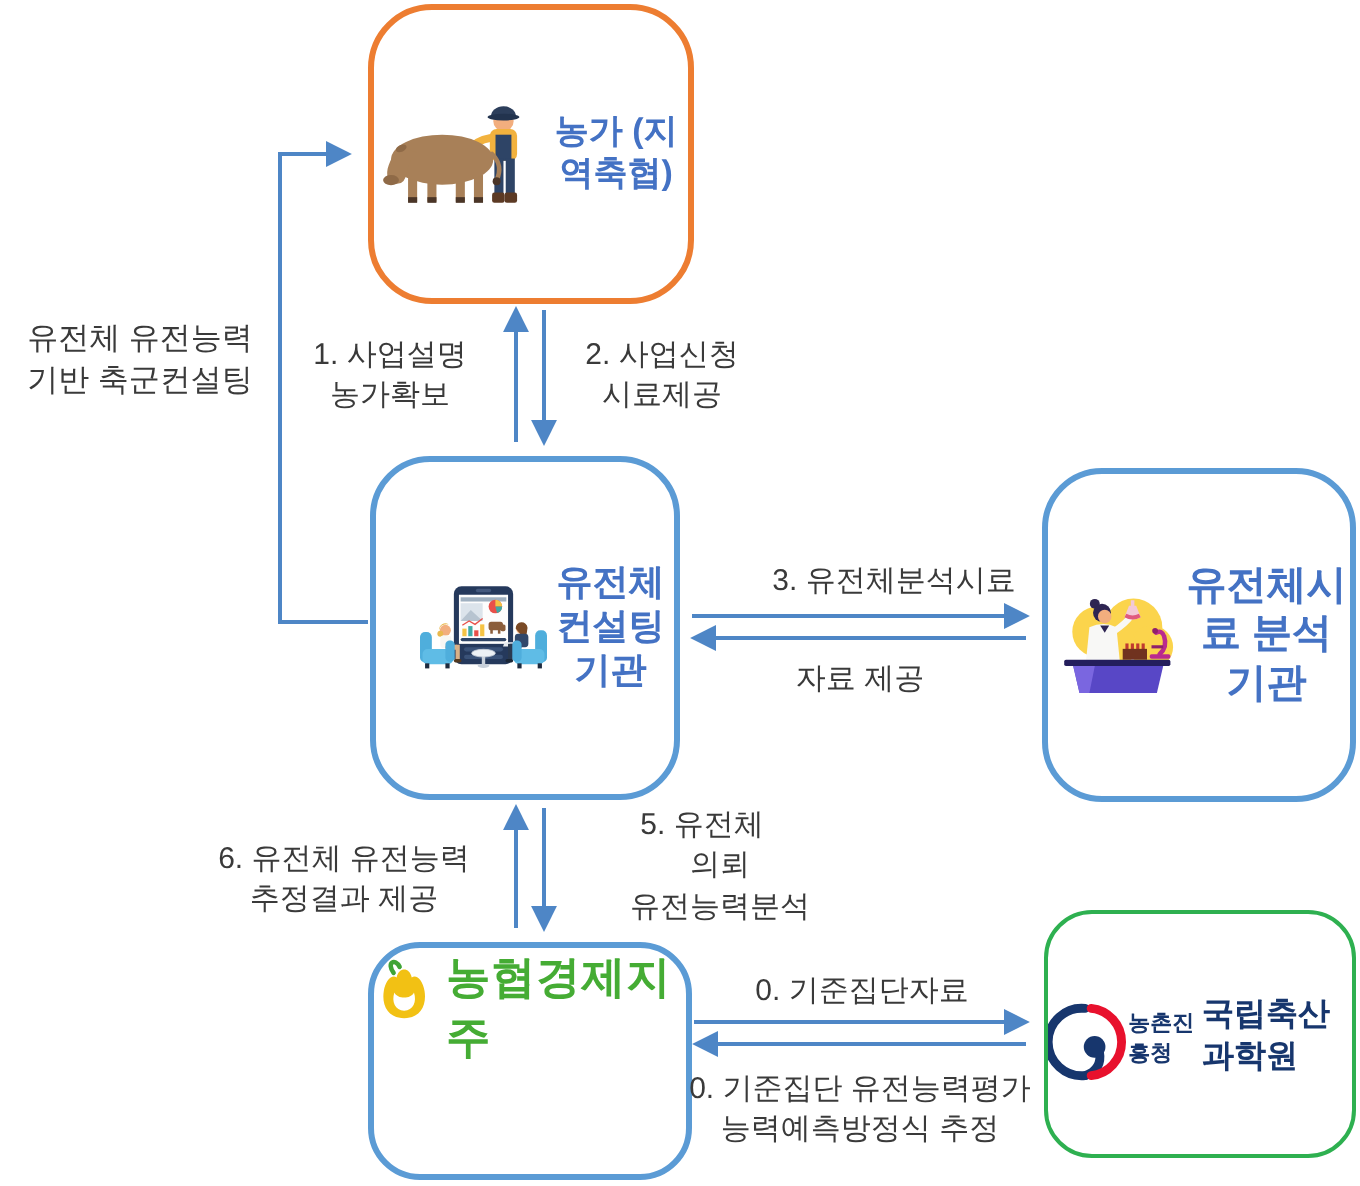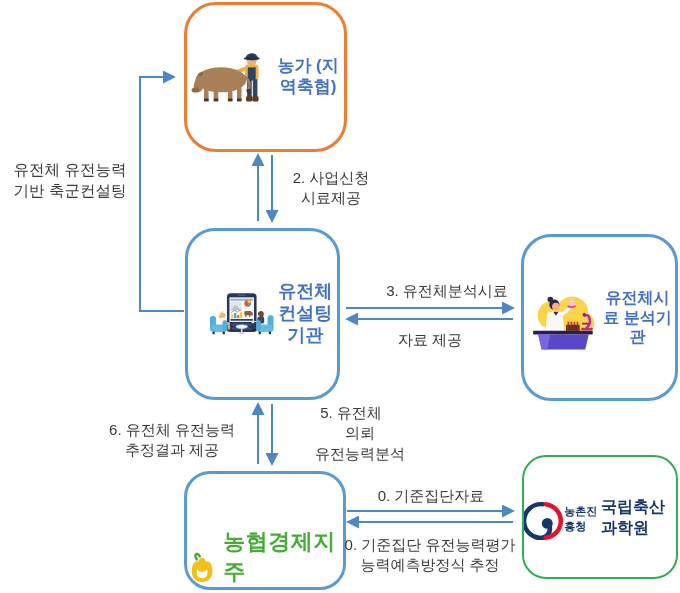--- a/index.html
+++ b/index.html
@@ -14,28 +14,28 @@
   .box{position:absolute;background:#fff;display:flex;flex-direction:row;
     align-items:center;justify-content:flex-start;}
   .box-farm{left:184px;top:2px;width:163px;height:150px;
     border:3px solid var(--farm-border);border-radius:32px;}
   .box-consult{left:185px;top:228px;width:155px;height:172px;
     border:3px solid var(--box-blue-border);border-radius:30px;padding-left:22px;}
   .box-analysis{left:521px;top:234px;width:157px;height:167px;
     border:3px solid var(--box-blue-border);border-radius:30px;}
   .box-nh{left:184px;top:471px;width:162px;height:119px;
     border:3px solid var(--box-blue-border);border-radius:26px;
-    flex-direction:row;align-items:flex-end;justify-content:center;gap:6px;}
+    flex-direction:row;align-items:flex-start;justify-content:center;gap:6px;}
   .box-rda{left:522px;top:455px;width:156px;height:124px;
     border:2.5px solid var(--rda-border);border-radius:24px;
     justify-content:flex-start;}
   .box-title{color:var(--title-blue);font-weight:bold;text-align:center;line-height:1.22;}
   .box-farm .box-title{font-size:17px;}
   .box-consult .box-title{font-size:18px;}
-  .box-analysis .box-title{font-size:16px;}
+  .box-analysis .box-title{font-size:20px;}
   .nh-text{color:var(--nh-green);font-weight:bold;font-size:22px;letter-spacing:0.5px;}
   .rda-small{color:var(--rda-navy);font-size:11px;font-weight:600;margin-top:3px;}
   .rda-large{color:var(--rda-navy);font-size:16px;font-weight:bold;margin-top:1px;}
   .lbl{position:absolute;color:var(--label-dark);font-size:15px;font-weight:500;
     line-height:1.35;text-align:center;}
   .lbl span{display:block;}
   .lbl-left{text-align:center;}
   .lbl-s5 span.indent{padding-left:18px;}
   .arrow-layer{position:absolute;left:0;top:0;width:680px;height:593px;pointer-events:none;}
   .illu{display:block;}
@@ -232,20 +232,24 @@
     </svg>
     <span class="rda-small">농촌진흥청</span>
     <span class="rda-large">국립축산과학원</span>
   </div>
 
   <div class="lbl lbl-left" style="left:2px;top:160px;width:136px;font-size:15.5px;">
     <span>유전체 유전능력</span>
     <span>기반 축군컨설팅</span>
   </div>
 
+  <div class="lbl" style="left:148px;top:168px;width:94px;">
+    <span>1. 사업설명</span>
+    <span>농가확보</span>
+  </div>
   <div class="lbl" style="left:284px;top:168px;width:94px;">
     <span>2. 사업신청</span>
     <span>시료제공</span>
   </div>
   <div class="lbl" style="left:369px;top:281px;width:156px;">
     <span>3. 유전체분석시료</span>
   </div>
   <div class="lbl" style="left:352px;top:330px;width:156px;">
     <span>자료 제공</span>
   </div>

